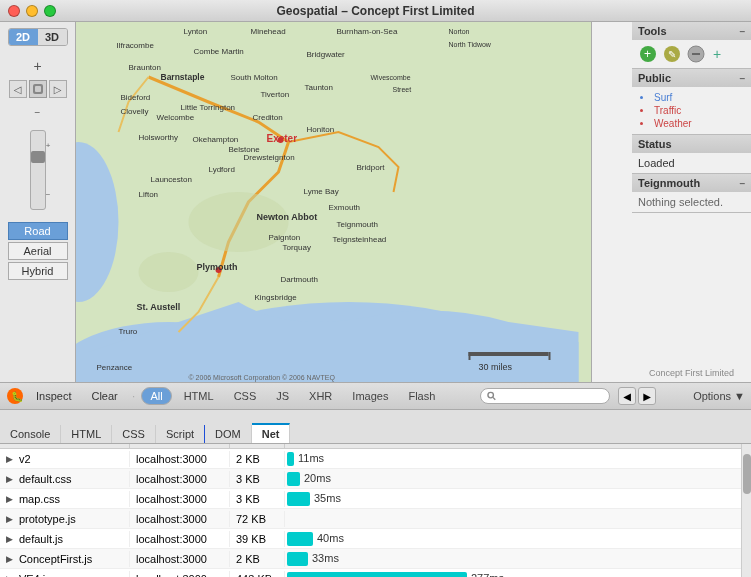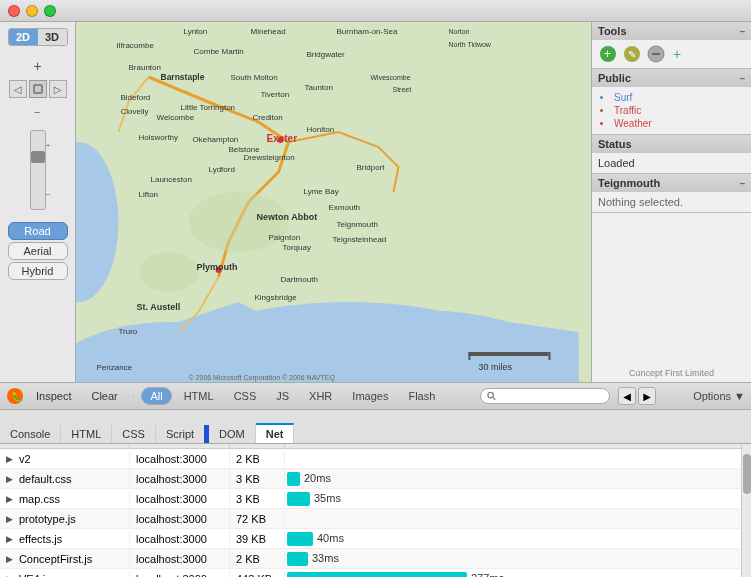--- a/index.html
+++ b/index.html
@@ -100,21 +100,21 @@
       flex-direction: column;
       gap: 2px;
       width: 60px;
       margin-top: 8px;
     }
     .map-type-btn {
       text-align: center;
       padding: 2px 4px;
       font-size: 11px;
       cursor: pointer;
-      border-radius: 6px;
+      border-radius: 0;
       border: 1px solid #aaa;
       background: #f0f0f0;
       color: #333;
     }
     .map-type-btn.active {
       background: #6a9fd8;
       color: white;
       border-color: #4a7fb8;
     }
 
@@ -127,20 +127,21 @@
     }
 
     
     .right-panel {
       width: 160px;
       background: #f0f0f0;
       border-left: 1px solid #aaa;
       display: flex;
       flex-direction: column;
       flex-shrink: 0;
+      padding-left: 40px;
     }
     .panel-section {
       border-bottom: 1px solid #bbb;
     }
     .panel-header {
       background: linear-gradient(to bottom, #d8d8d8, #c8c8c8);
       padding: 3px 6px;
       font-size: 11px;
       font-weight: bold;
       color: #333;
@@ -313,20 +314,21 @@
   </style>
 </head>
 <body>
 
 <div class="titlebar">
   <div class="titlebar-buttons">
     <div class="tb-btn tb-close"></div>
     <div class="tb-btn tb-min"></div>
     <div class="tb-btn tb-max"></div>
   </div>
+  <span class="titlebar-title">Geospatial – Concept First Limited</span>
   <div class="titlebar-resize" style="position:absolute;right:6px;bottom:4px;width:12px;height:12px;background:transparent;border:none;"></div>
 </div>
 
 <div class="main-area">
 
   <div class="left-sidebar">
     <div class="view-toggle">
       <div class="view-btn active">2D</div>
       <div class="view-btn">3D</div>
     </div>
@@ -532,21 +534,21 @@
     <div class="devtools-nav-btn">◀</div>
     <div class="devtools-nav-btn">▶</div>
   </div>
   <span style="margin-left:auto;font-size:11px;color:#444;cursor:pointer;">Options ▼</span>
 </div>
 
 <div style="display:flex;background:#e0e0e0;border-bottom:1px solid #aaa;height:34px;align-items:flex-end;">
   <div style="padding:3px 10px;font-size:11px;cursor:pointer;background:#e0e0e0;color:#333;border-right:1px solid #ccc;">Console</div>
   <div style="padding:3px 10px;font-size:11px;cursor:pointer;background:#e0e0e0;color:#333;border-right:1px solid #ccc;">HTML</div>
   <div style="padding:3px 10px;font-size:11px;cursor:pointer;background:#e0e0e0;color:#333;border-right:1px solid #ccc;">CSS</div>
-  <div style="padding:3px 10px;font-size:11px;cursor:pointer;background:#e0e0e0;color:#333;border-right:5px solid #1d4ed8;">Script</div>
+  <div style="padding:3px 10px;font-size:11px;cursor:pointer;background:#e0e0e0;color:#333;border-right:1px solid #1d4ed8;">Script</div>
   <div style="padding:3px 10px;font-size:11px;cursor:pointer;background:#e0e0e0;color:#333;border-right:1px solid #ccc;">DOM</div>
   <div style="padding:3px 10px;font-size:11px;cursor:pointer;background:white;color:#333;border-right:1px solid #ccc;border-top:2px solid #0088cc;font-weight:bold;">Net</div>
 </div>
 
 <div class="net-panel" style="position:relative;">
 
   <div class="net-header-row">
     <div class="net-col net-col-file"></div>
     <div class="net-col net-col-domain"></div>
     <div class="net-col net-col-size"></div>
@@ -554,20 +556,24 @@
   </div>
 
   <div id="net-rows-container">
       <div class="net-row">
     <div class="net-cell net-cell-file">
       <span class="net-arrow">▶</span>
       <span>v2</span>
     </div>
     <div class="net-cell net-cell-domain">localhost:3000</div>
     <div class="net-cell net-cell-size">2 KB</div>
+    <div class="net-cell net-cell-timeline" style="position:relative;height:20px;overflow:hidden;">
+      <div class="timeline-bar" style="left:2px;width:7px;background:#00cccc;top:3px;"></div>
+      <span class="timeline-label" style="left:13px;top:3px;">11ms</span>
+    </div>
   </div>
       <div class="net-row">
     <div class="net-cell net-cell-file">
       <span class="net-arrow">▶</span>
       <span>default.css</span>
     </div>
     <div class="net-cell net-cell-domain">localhost:3000</div>
     <div class="net-cell net-cell-size">3 KB</div>
     <div class="net-cell net-cell-timeline" style="position:relative;height:20px;overflow:hidden;">
       <div class="timeline-bar" style="left:2px;width:13px;background:#00cccc;top:3px;"></div>
@@ -590,21 +596,21 @@
     <div class="net-cell net-cell-file">
       <span class="net-arrow">▶</span>
       <span>prototype.js</span>
     </div>
     <div class="net-cell net-cell-domain">localhost:3000</div>
     <div class="net-cell net-cell-size">72 KB</div>
   </div>
       <div class="net-row">
     <div class="net-cell net-cell-file">
       <span class="net-arrow">▶</span>
-      <span>effects.js</span>
+      <span>default.js</span>
     </div>
     <div class="net-cell net-cell-domain">localhost:3000</div>
     <div class="net-cell net-cell-size">39 KB</div>
     <div class="net-cell net-cell-timeline" style="position:relative;height:20px;overflow:hidden;">
       <div class="timeline-bar" style="left:2px;width:26px;background:#00cccc;top:3px;"></div>
       <span class="timeline-label" style="left:32px;top:3px;">40ms</span>
     </div>
   </div>
       <div class="net-row">
     <div class="net-cell net-cell-file">

